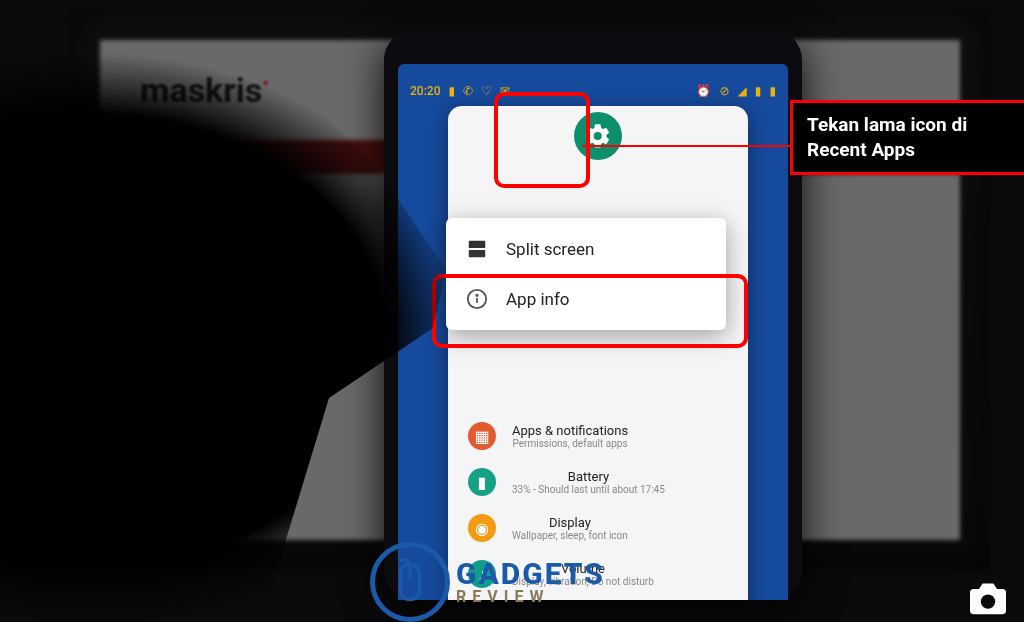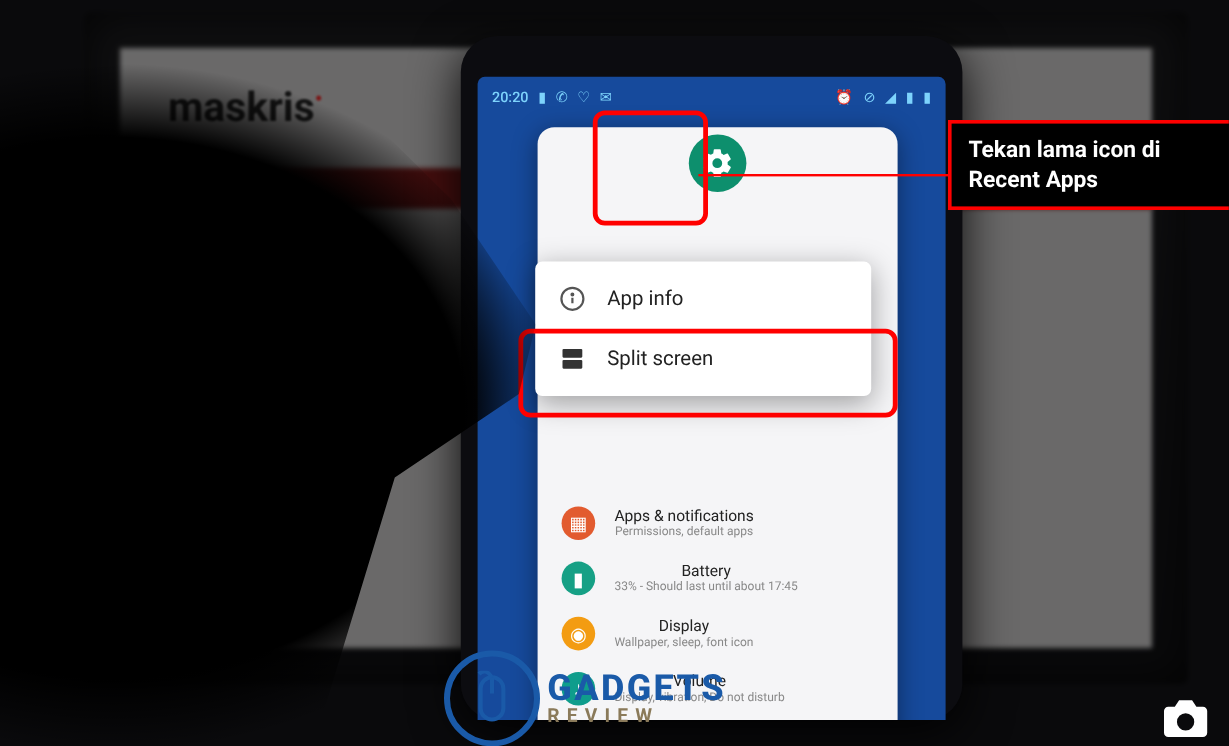--- a/index.html
+++ b/index.html
@@ -63,22 +63,22 @@
     border-radius: 6px 6px 0 0;
     overflow: hidden;
   }
 
   
   .statusbar {
     height: 26px;
     display: flex;
     justify-content: space-between;
     align-items: center;
-    padding: 4px 12px;
-    color: #7dd3fc;
+    padding: 14px 12px;
+    color: #eab308;
     font-size: 12px;
     font-weight: 500;
   }
   .sb-left, .sb-right { display:flex; gap:8px; align-items:center; }
   .sb-left span, .sb-right span { display:inline-block; }
 
   
   .recent-card {
     position: absolute;
     left: 50px; right: 40px; top: 42px;
@@ -285,37 +285,37 @@
         </div>
 
       </div>
     </div>
   </div>
 </div>
 
 <div class="menu">
   <div class="menu-item">
     <div class="mi-icon">
+      <svg width="22" height="22" viewBox="0 0 24 24" fill="#333">
+        <rect x="3" y="3" width="18" height="8" rx="1"></rect>
+          <rect x="3" y="13" width="18" height="8" rx="1"></rect>
+      </svg>
+    </div>
+    <span>Split screen</span>
+  </div>
+  <div class="menu-item">
+    <div class="mi-icon">
       <svg width="22" height="22" viewBox="0 0 24 24" fill="none" stroke="#555" stroke-width="2">
         <circle cx="12" cy="12" r="10"></circle>
           <line x1="12" y1="16" x2="12" y2="11"></line>
           <circle cx="12" cy="8" r="0.8" fill="#555"></circle>
       </svg>
     </div>
     <span>App info</span>
   </div>
-  <div class="menu-item">
-    <div class="mi-icon">
-      <svg width="22" height="22" viewBox="0 0 24 24" fill="#333">
-        <rect x="3" y="3" width="18" height="8" rx="1"></rect>
-          <rect x="3" y="13" width="18" height="8" rx="1"></rect>
-      </svg>
-    </div>
-    <span>Split screen</span>
-  </div>
 </div>
 
 <div class="redbox redbox-icon"></div>
 <div class="redbox redbox-split"></div>
 
 <div class="callout-line"></div>
 <div class="callout">
   <span>Tekan lama icon di Recent Apps</span>
 </div>
 

